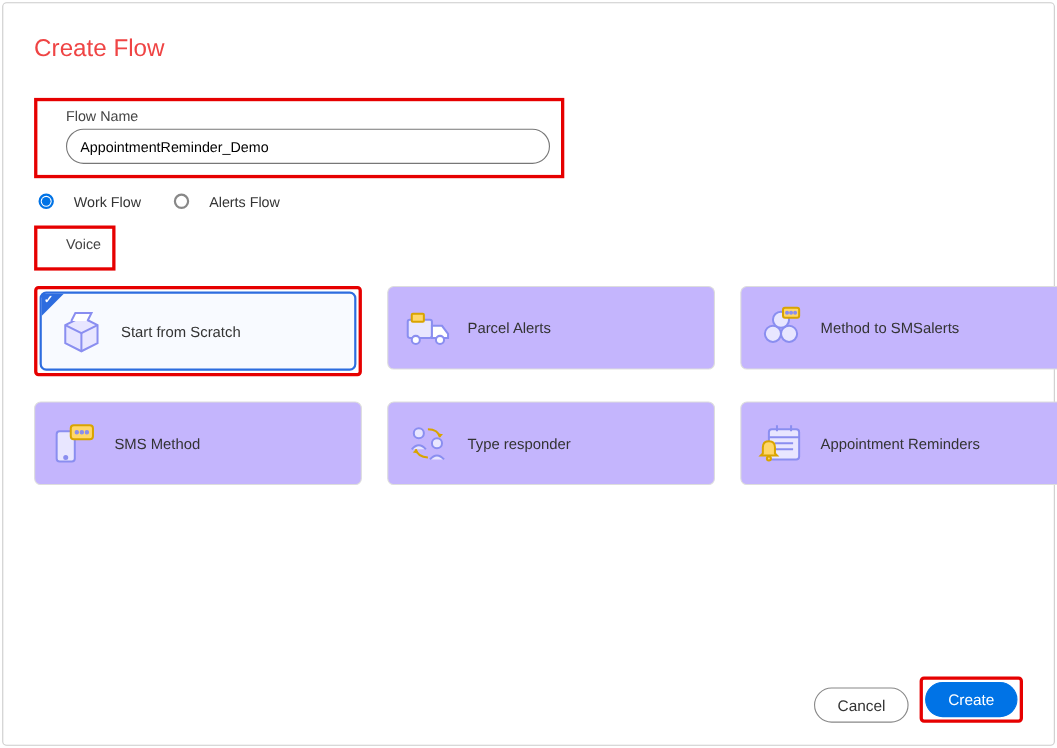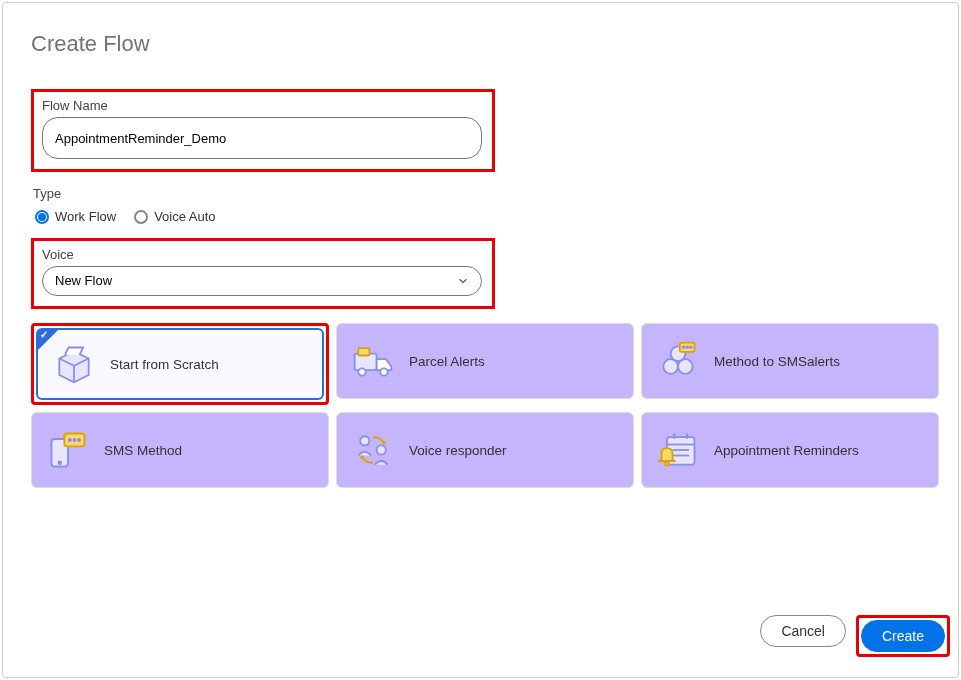--- a/index.html
+++ b/index.html
@@ -1,100 +1,93 @@
 <!DOCTYPE html>
 <html><head>
   <meta charset="utf-8">
   <style>
     * { box-sizing: border-box; margin: 0; padding: 0; }
     body { font-family: -apple-system, BlinkMacSystemFont, "Segoe UI", Arial, sans-serif; background: #fff; padding: 2px; width: 961px; height: 680px; }
     .dialog { border: 1px solid #ccc; border-radius: 4px; width: 957px; height: 676px; padding: 28px 0 0 28px; position: relative; }
-    .title { font-size: 22px; font-weight: 400; color: #737373; margin-bottom: 32px; }
+    .title { font-size: 22px; font-weight: 400; color: #ef4444; margin-bottom: 32px; }
 
     .field-block { margin-bottom: 14px; }
-    .highlight-red { border: 3px solid #e60000; padding: 6px 10px 10px 8px; display: inline-block; }
+    .highlight-red { border: 3px solid #e60000; padding: 6px 10px 10px 26px; display: inline-block; }
     .label { font-size: 13px; color: #444; margin-bottom: 4px; display: block; }
     .text-input {
-      width: 440px; height: 42px; border: 1px solid #777; border-radius: 16px;
+      width: 440px; height: 32px; border: 1px solid #777; border-radius: 16px;
       padding: 0 12px; font-size: 13px; line-height: 28px;
     }
 
-    .type-row { margin: 8px 0 4px 2px; display: flex; align-items: center; gap: 6px; }
+    .type-row { margin: 8px 0 4px 2px; display: flex; gap: 18px; }
     .radio { width: 14px; height: 14px; border-radius: 50%; border: 2px solid #888; display: inline-flex; align-items:center; justify-content:center; cursor:pointer; }
     .radio.checked { border-color: #0073e6; }
     .radio.checked::after { content:""; width:8px; height:8px; background:#0073e6; border-radius:50%; }
     .radio-label { font-size: 13px; color: #333; margin-right: 12px; cursor:pointer; }
 
     .select-wrap { position: relative; width: 440px; }
     .select {
       width: 440px; height: 30px; border: 1px solid #777; border-radius: 16px;
       padding: 0 30px 0 12px; font-size: 13px; line-height: 28px; background:#fff;
       cursor:pointer;
     }
     .chev { position:absolute; right:12px; top:8px; pointer-events:none; }
 
-    .grid { display: grid; grid-template-columns: repeat(3, 298px); gap: 7px; margin-top: 4px; width: 918px; }
+    .grid { display: grid; grid-template-columns: repeat(3, 298px); gap: 23px; margin-top: 4px; width: 918px; }
     .card {
       border: 1px solid #ddd; border-radius: 6px; height: 76px;
       display:flex; align-items:center; padding: 0 14px; gap: 14px;
       cursor:pointer; position:relative; background:#c4b5fd;
     }
     .card.selected { border: 2px solid #2d6cdf; background:#f8faff; }
     .card.selected::before {
       content:""; position:absolute; top:0; left:0; width:0; height:0;
       border-top: 20px solid #2d6cdf; border-right: 20px solid transparent;
     }
     .card.selected::after {
       content:"✓"; position:absolute; top:-1px; left:2px; font-size:10px; color:#fff; font-weight:bold;
     }
     .card .icon-slot { width: 44px; height: 44px; display:flex; align-items:center; justify-content:center; flex-shrink:0; }
     .card .icon-slot svg { width:44px; height:44px; }
     .card-label { font-size: 13.5px; color:#333; }
 
     .red-wrap-card { border: 3px solid #e60000; padding: 2px; border-radius: 4px; }
     .red-wrap-card .card { height: 72px; }
 
-    .footer { position:absolute; bottom: 20px; right: 8px; display:flex; gap: 10px; align-items:flex-start; }
+    .footer { position:absolute; bottom: 20px; right: 28px; display:flex; gap: 10px; align-items:flex-end; }
     .btn { height: 32px; padding: 0 20px; border-radius: 16px; font-size: 14px; cursor:pointer; display:inline-flex; align-items:center; }
     .btn-secondary { background:#fff; border:1px solid #888; color:#333; }
     .btn-primary { background:#0073e6; border:1px solid #0073e6; color:#fff; }
     .create-wrap { border:3px solid #e60000; padding:2px; border-radius:4px; }
   </style>
 </head>
 <body>
 
 <div class="dialog">
   <h1 class="title">Create Flow</h1>
 
   <div class="field-block">
     <div class="highlight-red">
       <label class="label">Flow Name</label>
       <input class="text-input" type="text" value="AppointmentReminder_Demo" style="">
     </div>
   </div>
 
   <div class="field-block" style="margin-left:2px;">
-    <span class="label">Type</span>
     <div class="type-row">
       <span class="radio checked"></span>
       <span class="radio-label">Work Flow</span>
       <span class="radio"></span>
-      <span class="radio-label">Voice Auto</span>
+      <span class="radio-label">Alerts Flow</span>
     </div>
   </div>
 
   <div class="field-block">
     <div class="highlight-red">
       <label class="label">Voice</label>
-      <div class="select-wrap">
-        <div class="select">New Flow</div>
-        <svg class="chev" width="14" height="14" viewBox="0 0 24 24" fill="none" stroke="#555" stroke-width="2">
-            <polyline points="6 9 12 15 18 9"></polyline>
-          </svg>
-      </div>
     </div>
   </div>
 
   <div class="grid">
 
     <div class="red-wrap-card">
       <div class="card selected">
         <span class="icon-slot">
           <svg viewBox="0 0 48 48" fill="none" stroke="#8a8ef0" stroke-width="2">
             <path d="M8 18 L24 10 L40 18 L40 36 L24 44 L8 36 Z" fill="#e8e6ff"></path>
@@ -156,21 +149,21 @@
           <circle cx="15" cy="14" r="5" fill="#e8e6ff"></circle>
           <path d="M8 30 Q15 22 22 30" fill="#e8e6ff"></path>
           <circle cx="33" cy="24" r="5" fill="#e8e6ff"></circle>
           <path d="M26 40 Q33 32 40 40" fill="#e8e6ff"></path>
           <path d="M24 10 Q34 10 36 18" stroke="#d9a400" fill="none"></path>
           <polygon points="36,18 33,14 39,15" fill="#d9a400" stroke="none"></polygon>
           <path d="M24 38 Q14 38 12 30" stroke="#d9a400" fill="none"></path>
           <polygon points="12,30 15,34 9,33" fill="#d9a400" stroke="none"></polygon>
         </svg>
       </span>
-      <span class="card-label">Voice responder</span>
+      <span class="card-label">Type responder</span>
     </div>
 
     <div class="card">
       <span class="icon-slot">
         <svg viewBox="0 0 48 48" fill="none" stroke="#8a8ef0" stroke-width="2">
           <rect x="12" y="10" width="30" height="30" rx="3" fill="#e8e6ff"></rect>
           <line x1="12" y1="18" x2="42" y2="18"></line>
           <line x1="20" y1="6" x2="20" y2="12"></line>
             <line x1="34" y1="6" x2="34" y2="12"></line>
           <line x1="18" y1="24" x2="36" y2="24"></line>

